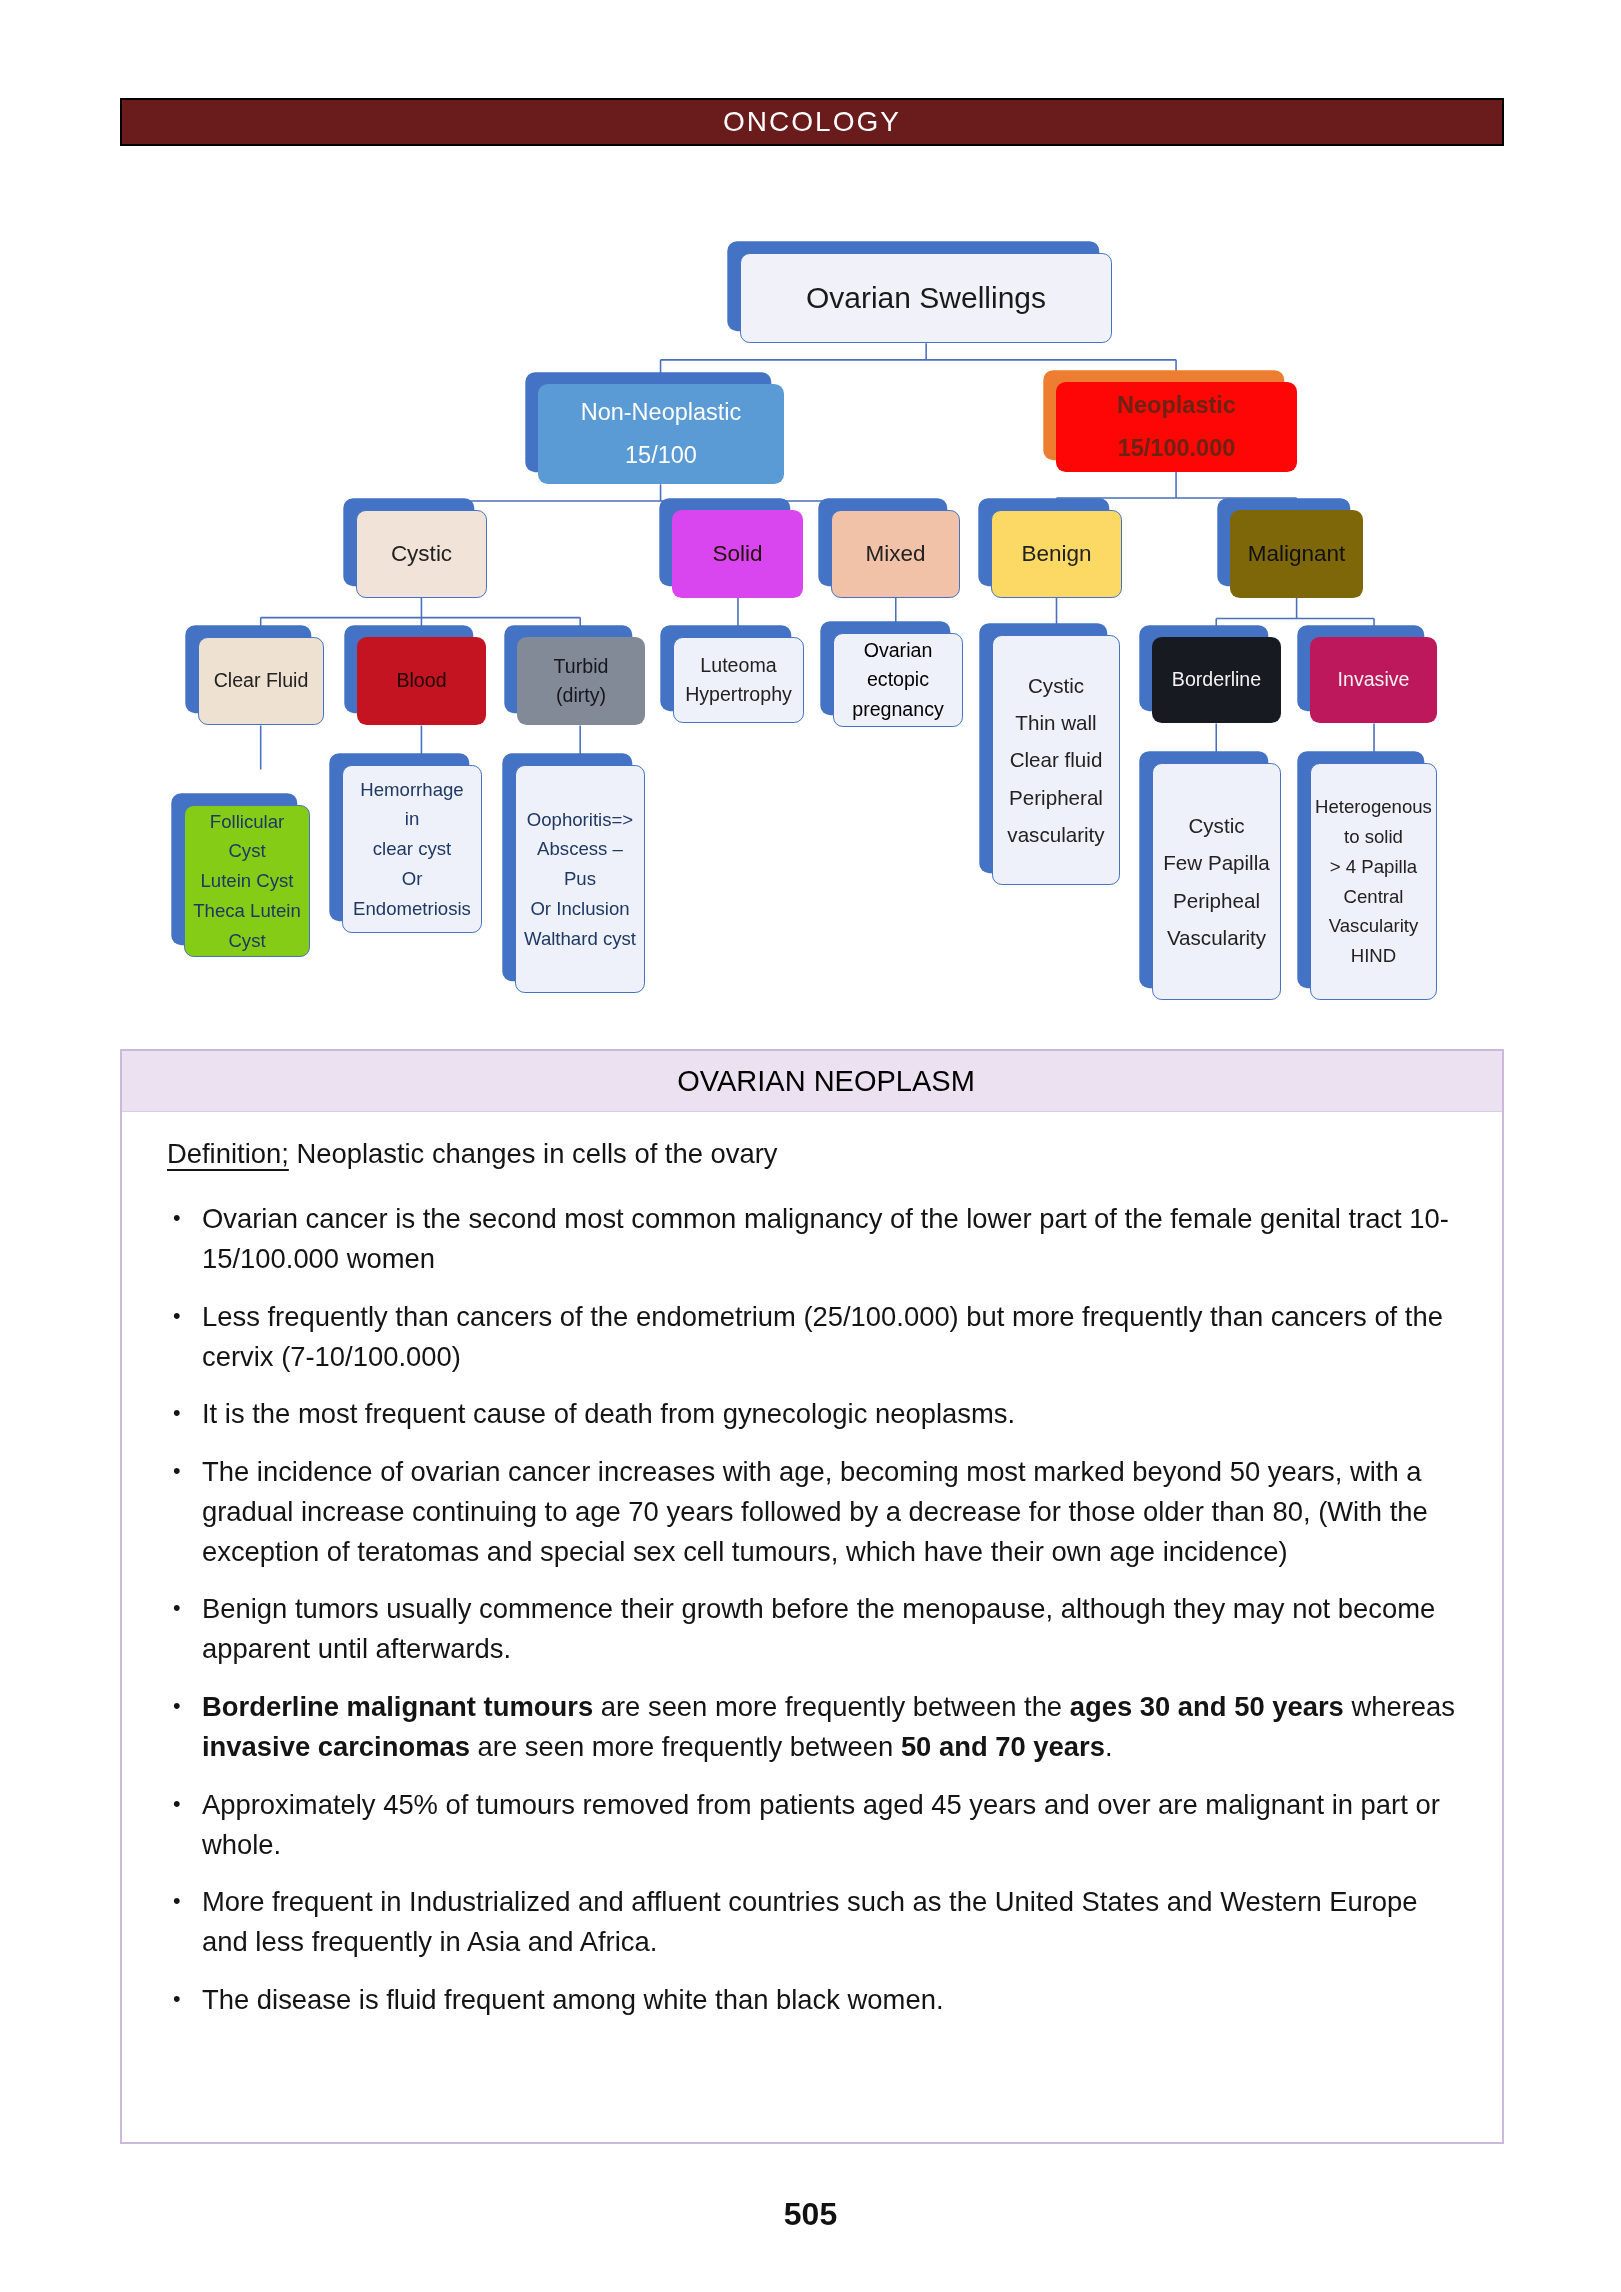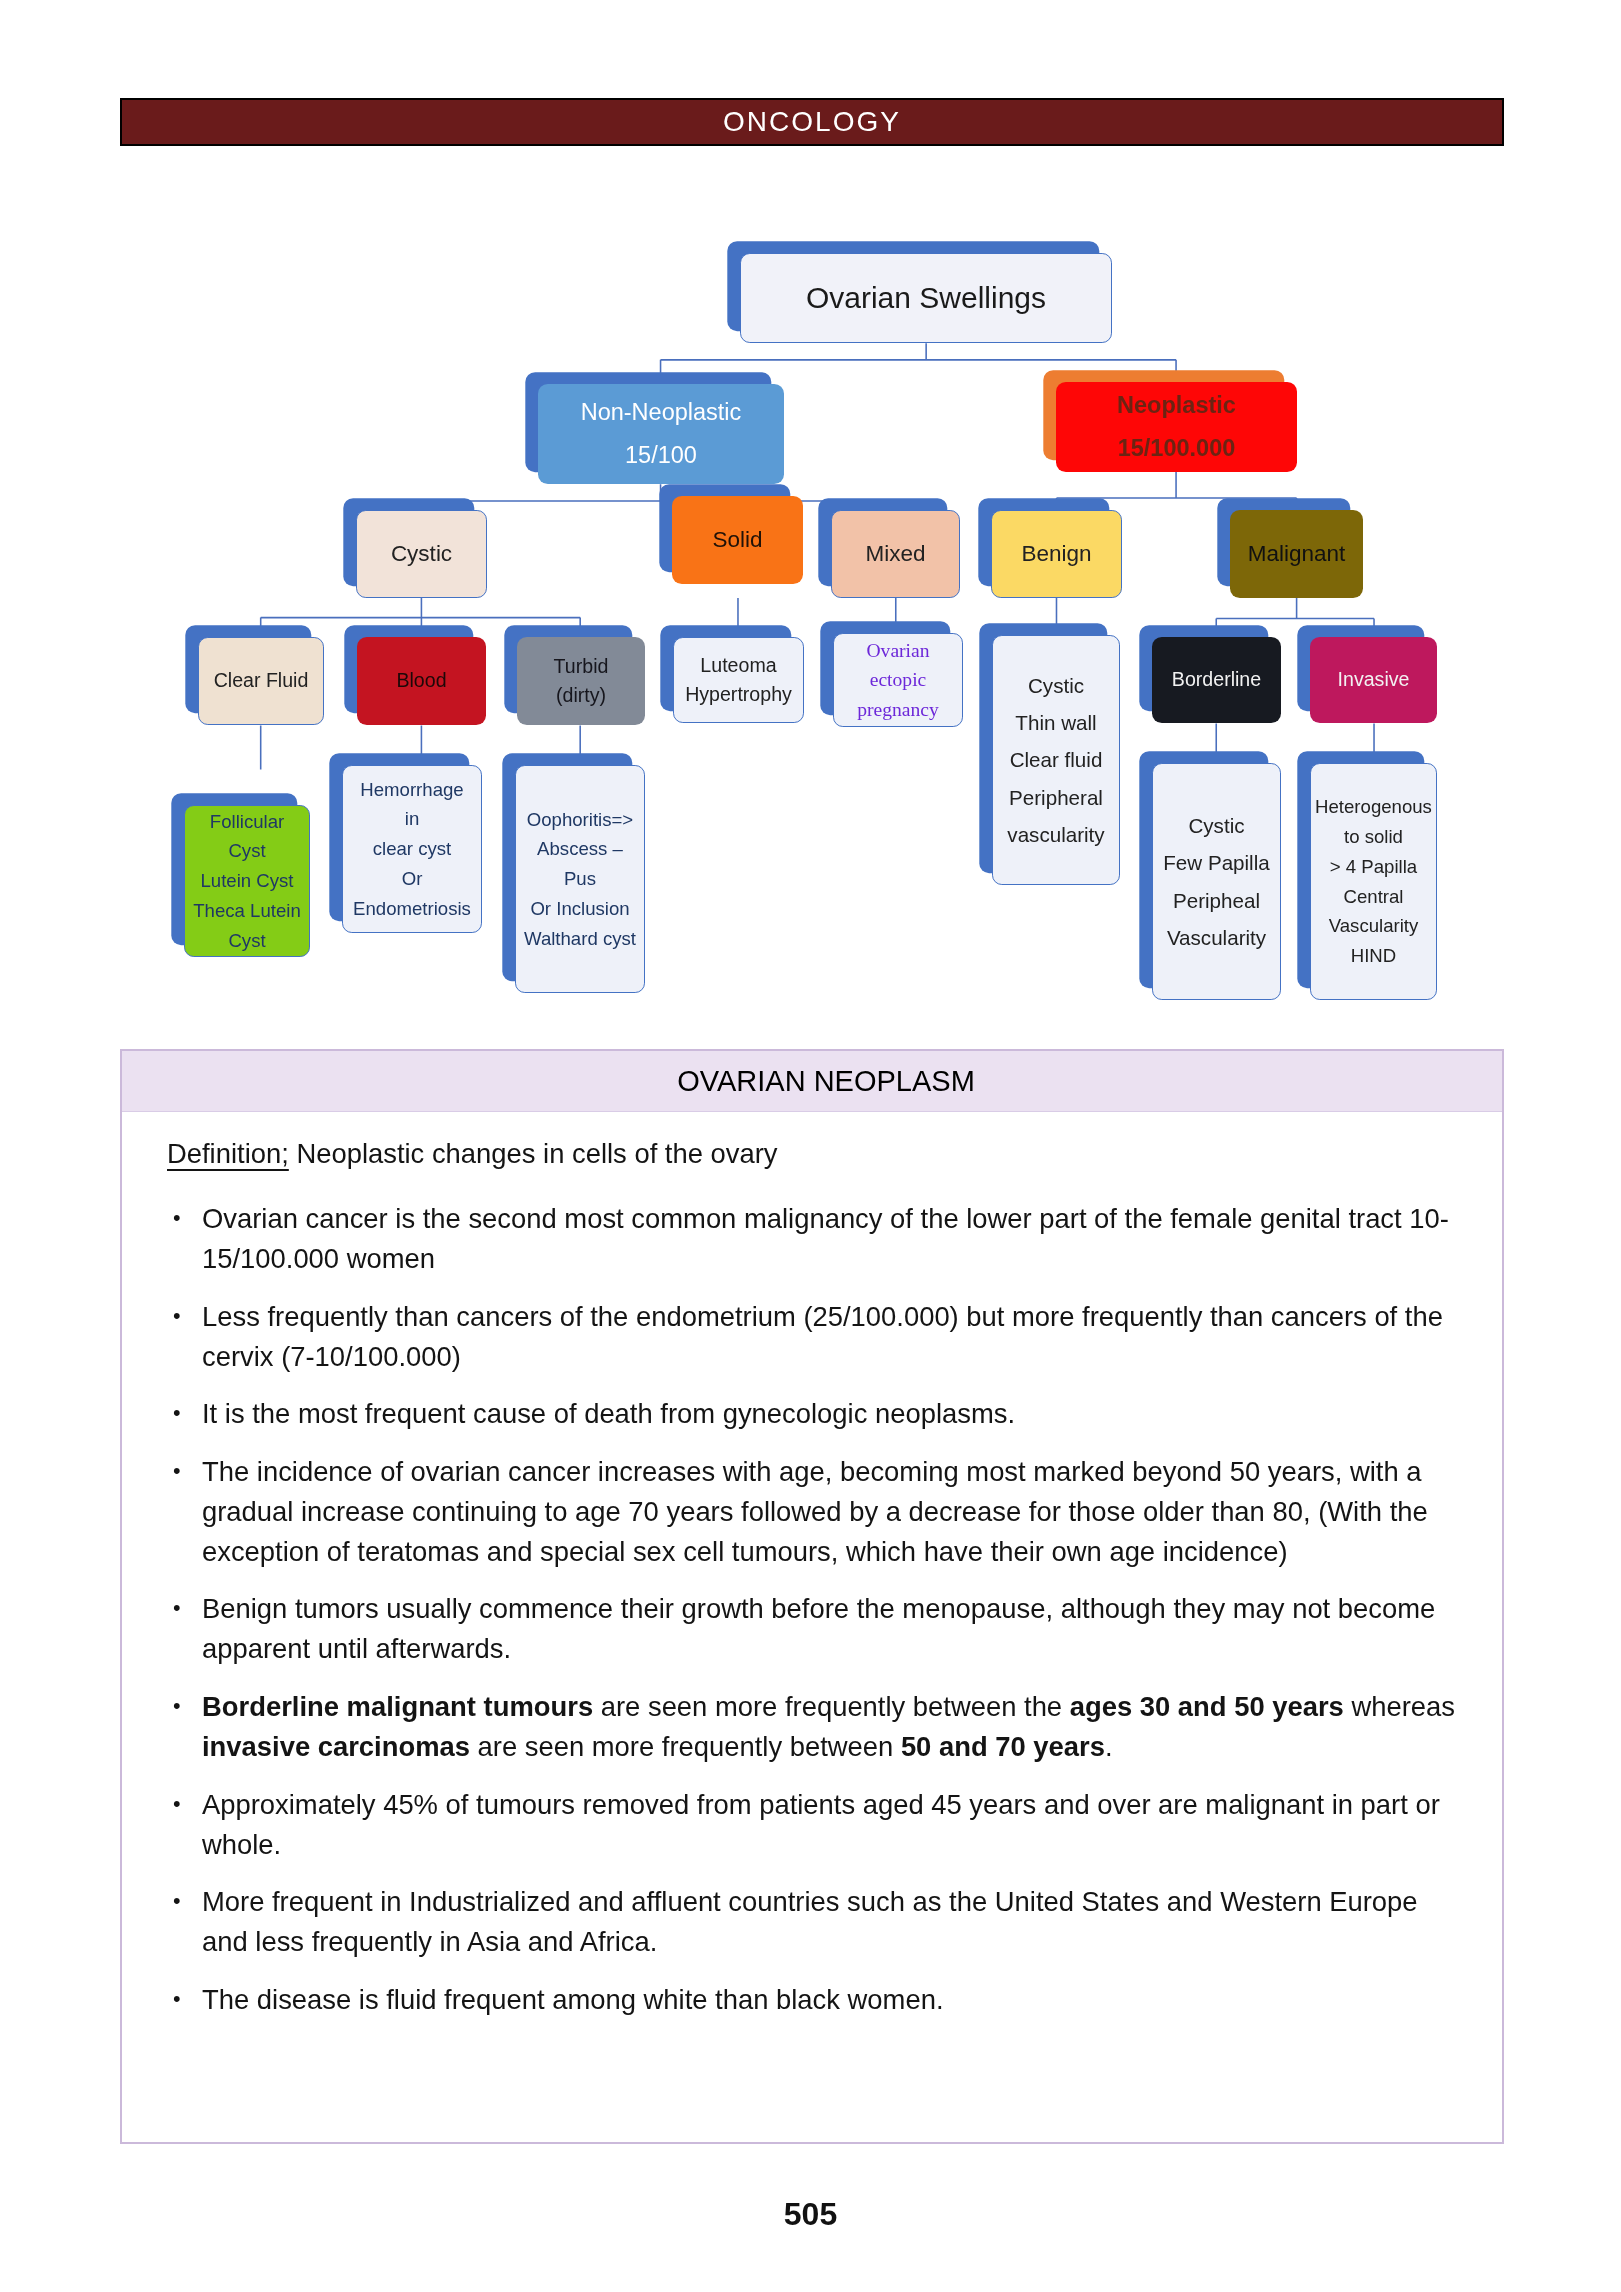--- a/index.html
+++ b/index.html
@@ -90,21 +90,21 @@
 15/100</span>
     </div>
     <div class="node n-l2b" style="left: 1056px; top: 235px; width: 241px; height: 90px; background: rgb(254, 6, 6); color: rgb(107, 36, 19); --accent: #ed7d31;">
       <span>Neoplastic
 15/100.000</span>
     </div>
 
     <div class="node bordered n-row3" style="left: 356px; top: 363px; width: 131px; height: 88px; background: rgb(242, 227, 217); color: rgb(34, 34, 34); --accent: #4472c4;">
       <span>Cystic</span>
     </div>
-    <div class="node n-row3" style="left: 672px; top: 349px; width: 131px; height: 88px; background: #f97316; color: rgb(32, 18, 8); --accent: #4472c4;">
+    <div class="node n-row3" style="left: 672px; top: 363px; width: 131px; height: 88px; background: #d946ef; color: rgb(32, 18, 8); --accent: #4472c4;">
       <span>Solid</span>
     </div>
     <div class="node bordered n-row3" style="left: 831px; top: 363px; width: 129px; height: 88px; background: rgb(242, 194, 168); color: rgb(34, 34, 34); --accent: #4472c4;">
       <span>Mixed</span>
     </div>
     <div class="node bordered n-row3" style="left: 991px; top: 363px; width: 131px; height: 88px; background: rgb(251, 217, 100); color: rgb(34, 34, 34); --accent: #4472c4;">
       <span>Benign</span>
     </div>
     <div class="node n-row3" style="left: 1230px; top: 363px; width: 133px; height: 88px; background: rgb(125, 103, 8); color: rgb(17, 17, 17); --accent: #4472c4;">
       <span>Malignant</span>
@@ -117,21 +117,21 @@
       <span>Blood</span>
     </div>
     <div class="node n-row4" style="left: 517px; top: 490px; width: 128px; height: 88px; background: rgb(130, 138, 151); color: rgb(22, 22, 29); --accent: #4472c4;">
       <span>Turbid
 (dirty)</span>
     </div>
     <div class="node bordered n-row4" style="left: 673px; top: 490px; width: 131px; height: 86px; background: rgb(238, 241, 249); color: rgb(34, 34, 34); --accent: #4472c4;">
       <span>Luteoma
 Hypertrophy</span>
     </div>
-    <div class="node bordered n-row4" style="left: 833px; top: 486px; width: 130px; height: 94px; background: rgb(238, 241, 249); color: #6d28d9; font-family: Liberation Serif, serif; --accent: #4472c4;">
+    <div class="node bordered n-row4" style="left: 833px; top: 486px; width: 130px; height: 94px; background: rgb(238, 241, 249); color: #000000; --accent: #4472c4;">
       <span>Ovarian
 ectopic
 pregnancy</span>
     </div>
     <div class="node bordered n-tall" style="left: 992px; top: 488px; width: 128px; height: 250px; background: rgb(238, 241, 249); color: rgb(34, 34, 34); --accent: #4472c4;">
       <span>Cystic
 Thin wall
 Clear fluid
 Peripheral
 vascularity</span>

